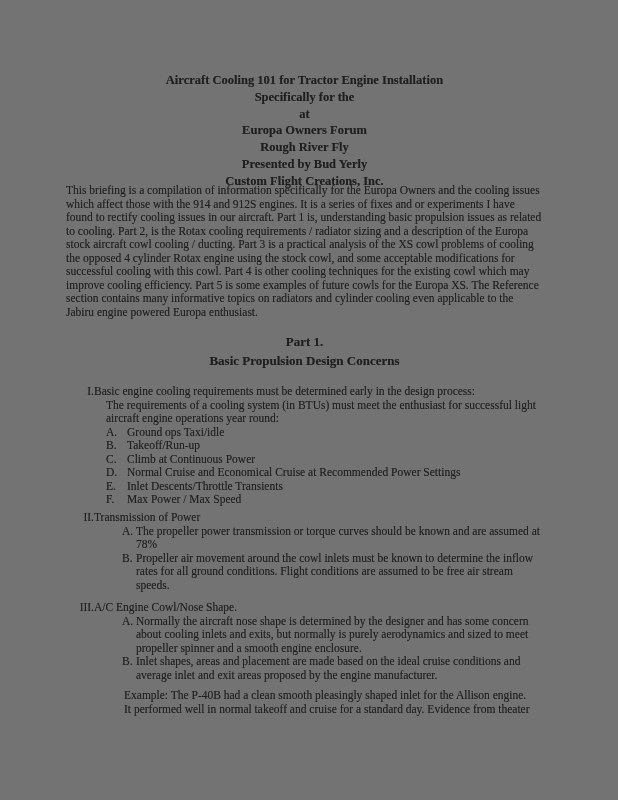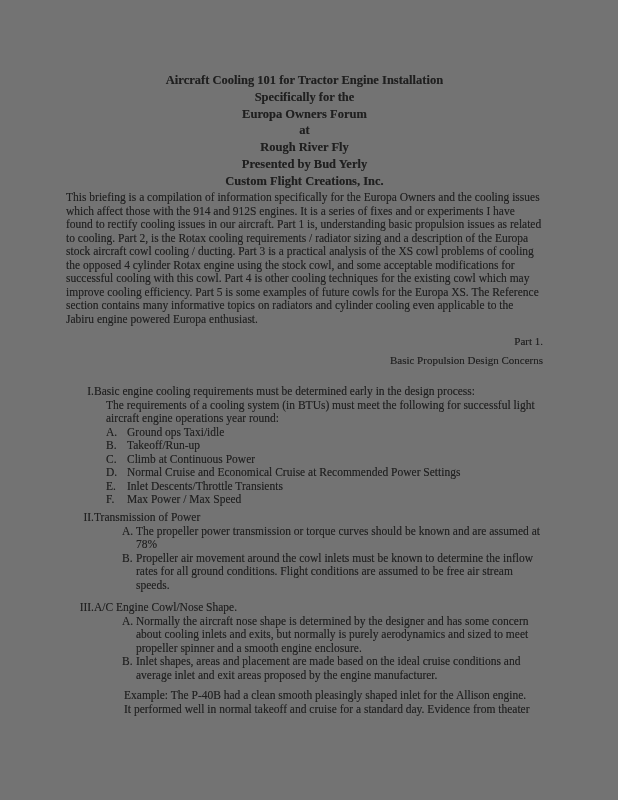--- a/index.html
+++ b/index.html
@@ -24,33 +24,33 @@
     top: 72px;
     width: 477px;
     text-align: center;
     font-weight: bold;
     font-size: 12.5px;
     line-height: 16.8px;
   }
 
   .intro {
     left: 66px;
-    top: 191px;
+    top: 184px;
     width: 477px;
     font-size: 11.5px;
     line-height: 13.5px;
   }
 
   .part-heading {
     left: 66px;
     top: 332px;
     width: 477px;
-    text-align: right;
-    font-weight: normal;
-    font-size: 11px;
+    text-align: center;
+    font-weight: bold;
+    font-size: 13px;
     line-height: 19px;
   }
 
   .sec {
     left: 66px;
     width: 477px;
     font-size: 11.5px;
     line-height: 13.5px;
   }
   .sec-head { display: flex; }
@@ -80,40 +80,40 @@
   }
 </style>
 </head>
 <body>
 
 <div class="page">
 
   <div class="abs title-block">
     <div>Aircraft Cooling 101 for Tractor Engine Installation</div>
     <div>Specifically for the</div>
+    <div>at</div>
     <div>Europa Owners Forum</div>
-    <div>at</div>
     <div>Rough River Fly</div>
     <div>Presented by Bud Yerly</div>
     <div>Custom Flight Creations, Inc.</div>
   </div>
 
   <div class="abs intro">This briefing is a compilation of information specifically for the Europa Owners and the cooling issues which affect those with the 914 and 912S engines.  It is a series of fixes and or experiments I have found to rectify cooling issues in our aircraft.  Part 1 is, understanding basic propulsion issues as related to cooling.  Part 2, is the Rotax cooling requirements / radiator sizing and a description of the Europa stock aircraft cowl cooling / ducting.  Part 3 is a practical analysis of the XS cowl problems of cooling the opposed 4 cylinder Rotax engine using the stock cowl, and some acceptable modifications for successful cooling with this cowl.  Part 4 is other cooling techniques for the existing cowl which may improve cooling efficiency.  Part 5 is some examples of future cowls for the Europa XS.  The Reference section contains many informative topics on radiators and cylinder cooling even applicable to the Jabiru engine powered Europa enthusiast.</div>
 
   <div class="abs part-heading">
     <div>Part 1.</div>
     <div>Basic Propulsion Design Concerns</div>
   </div>
 
   <section class="abs sec" style="top:385px">
     <div class="sec-head">
       <span class="numeral">I.</span>
       <span class="sec-title">Basic engine cooling requirements must be determined early in the design process:</span>
     </div>
-    <div class="sec-sub">The requirements of a cooling system (in BTUs) must meet the following for successful light aircraft engine operations year round:</div>
+    <div class="sec-sub">The requirements of a cooling system (in BTUs) must meet the enthusiast for successful light aircraft engine operations year round:</div>
     <div class="item item-a">
       <span class="item-label">A.</span>
       <span class="item-text">Ground ops Taxi/idle</span>
     </div>
     <div class="item item-a">
       <span class="item-label">B.</span>
       <span class="item-text">Takeoff/Run-up</span>
     </div>
     <div class="item item-a">
       <span class="item-label">C.</span>

